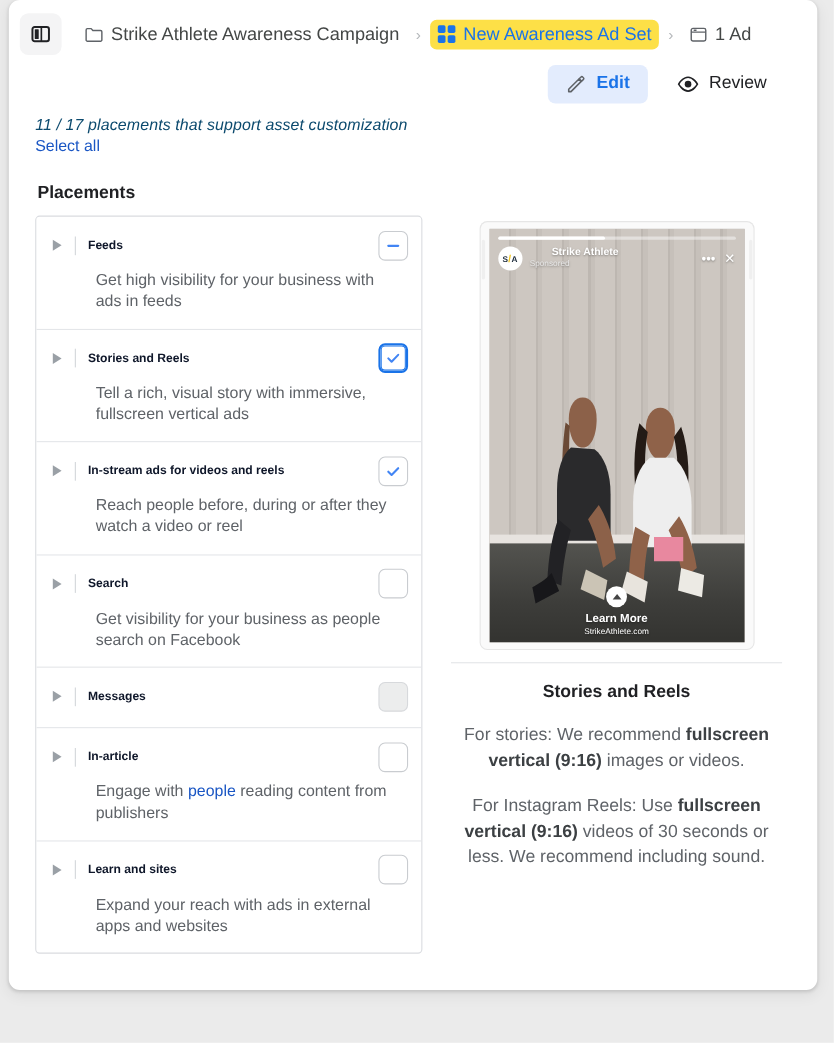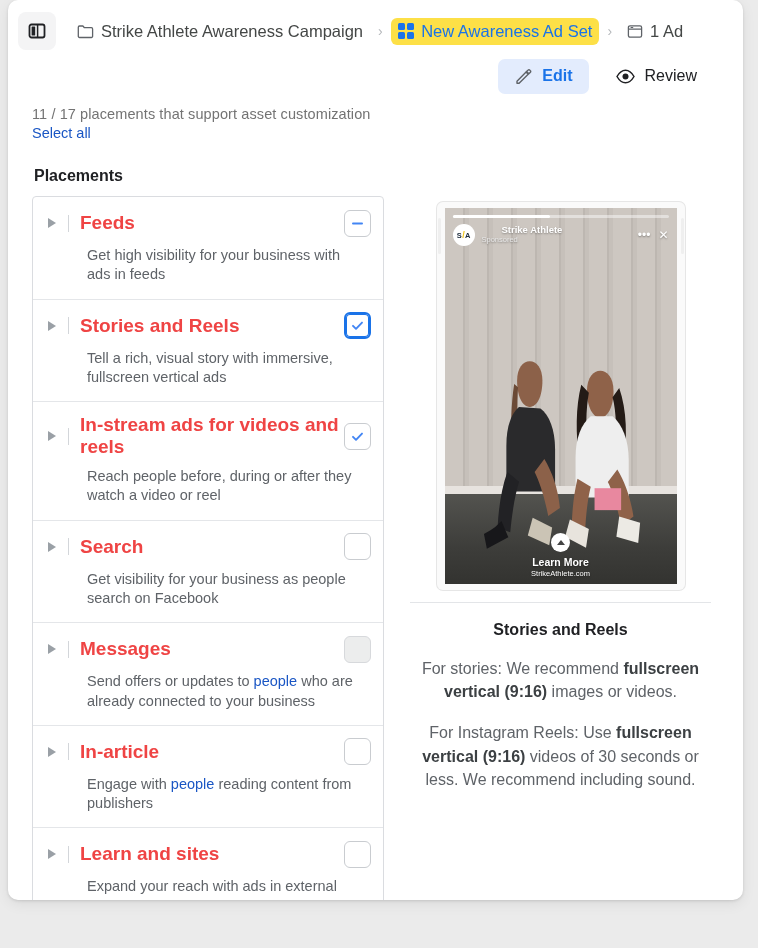--- a/index.html
+++ b/index.html
@@ -106,22 +106,23 @@
   }
 
   
   .body {
     padding: 6px 24px 0 24px;
     position: relative;
   }
 
   .counter-line {
     font-size: 14.5px;
-    color: #737373;
+    color: #0c4a6e;
     letter-spacing: .1px;
+    font-style: italic;
   }
   .select-all {
     display: inline-block;
     font-size: 14.5px;
     color: #1a56c4;
     margin-top: 3px;
     cursor: pointer;
   }
 
   .section-title {
@@ -168,23 +169,23 @@
     border-bottom: 5.5px solid transparent;
   }
   .vdiv {
     width: 1px;
     height: 17px;
     background: #d3d6da;
     margin: 0 11px 0 5px;
     flex: 0 0 auto;
   }
   .row-title {
-    font-size: 19px;
+    font-size: 11px;
     font-weight: bold;
-    color: #ef4444;
+    color: #0f172a;
     flex: 1 1 auto;
   }
 
   .cbox {
     width: 27px; height: 27px;
     border-radius: 6px;
     border: 1px solid #c9ccd0;
     background: #fff;
     display: flex; align-items: center; justify-content: center;
     cursor: pointer;
@@ -502,21 +503,20 @@
 
           <div class="placement-row">
             <div class="row-top">
               <span class="caret">
                   <b></b>
                 </span>
               <span class="vdiv"></span>
               <span class="row-title">Messages</span>
               <span class="cbox disabled"></span>
             </div>
-            <div class="row-desc"><span>Send offers or updates to </span><a>people</a><span> who are already connected to your business</span></div>
           </div>
 
           <div class="placement-row">
             <div class="row-top">
               <span class="caret">
                   <b></b>
                 </span>
               <span class="vdiv"></span>
               <span class="row-title">In-article</span>
               <span class="cbox"></span>

